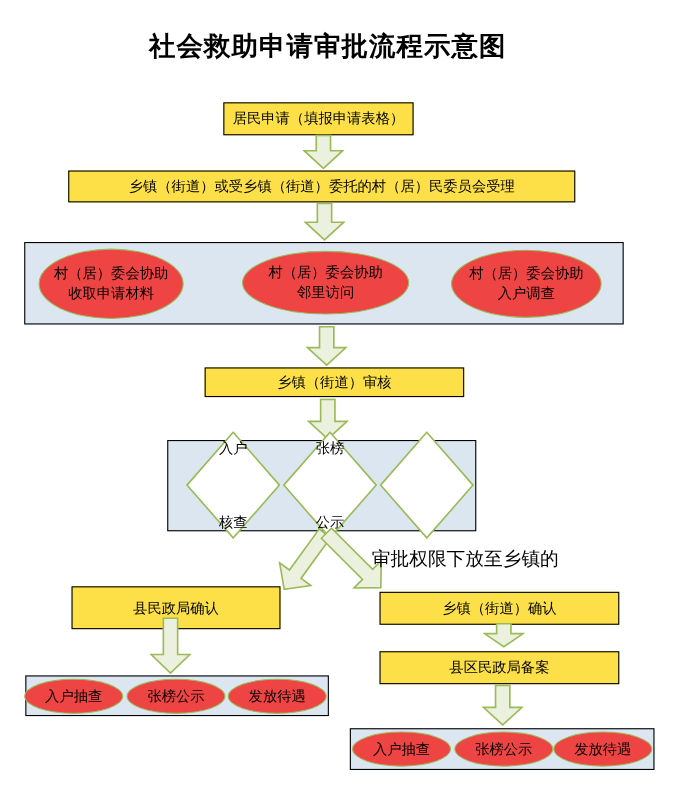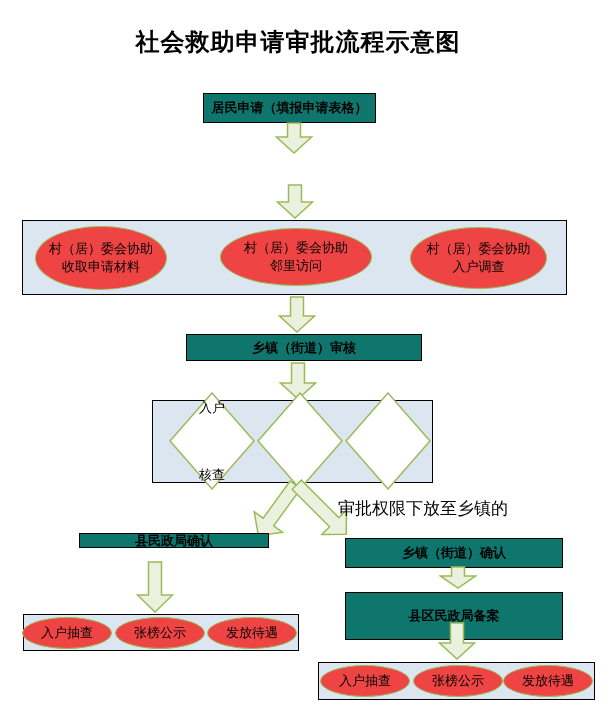--- a/index.html
+++ b/index.html
@@ -6,23 +6,23 @@
   #canvas{
     position:relative;width:616px;height:720px;background:#ffffff;
     font-family:"Liberation Sans","DejaVu Sans",sans-serif;color:#000;
     overflow:hidden;
   }
   .title{
     position:absolute;top:26px;left:0;width:596px;text-align:center;
     font-size:24px;font-weight:bold;letter-spacing:1px;
   }
   .box{
-    position:absolute;background:#0f766e;border:1.4px solid #000;
+    position:absolute;background:#fde047;border:1.4px solid #000;
     display:flex;align-items:center;justify-content:center;
-    font-size:13px;text-align:center;box-sizing:border-box;line-height:1.2;font-weight:bold;
+    font-size:13px;text-align:center;box-sizing:border-box;line-height:1.2;
   }
   .container{
     position:absolute;background:var(--container-fill,#dce6f1);
     border:1.8px solid #000;box-sizing:border-box;
   }
   .ellipse{
     position:absolute;background:#ef4444;
     border:1.6px solid var(--shape-stroke,#9bbb59);border-radius:50%;
     display:flex;flex-direction:column;align-items:center;justify-content:center;
     font-size:13px;line-height:1.4;text-align:center;box-sizing:border-box;
@@ -54,48 +54,49 @@
   #assist-3{left:410px;top:227px;width:137px;height:62px;}
   #arrow-3{left:278px;top:296px;}
   #box-review{left:186px;top:334px;width:236px;height:27px;}
   #arrow-4{left:279px;top:362px;}
   #container-check{left:152px;top:400px;width:281px;height:83px;}
   #diamond-1,#dtext-1{left:169px;top:392px;width:86px;height:98px;}
   #diamond-2,#dtext-2{left:257px;top:392px;width:86px;height:98px;}
   #diamond-3,#dtext-3{left:345px;top:392px;width:86px;height:98px;}
   #arrow-branch-left,#arrow-branch-right{left:277px;top:484px;}
   #branch-label{left:338px;top:497px;}
-  #box-county-confirm{left:79px;top:533px;width:190px;height:15px;}
+  #box-county-confirm{left:65px;top:533px;width:190px;height:39px;}
   #arrow-left{left:136px;top:561px;}
   #container-final-left{left:23px;top:614px;width:276px;height:37px;}
   #final-l-1{left:22px;top:617px;width:90px;height:32px;}
   #final-l-2{left:115px;top:617px;width:90px;height:32px;}
   #final-l-3{left:207px;top:617px;width:90px;height:32px;}
   #box-township-confirm{left:345px;top:538px;width:218px;height:30px;}
   #arrow-right-1{left:439px;top:566px;}
-  #box-county-record{left:345px;top:592px;width:218px;height:48px;}
+  #box-county-record{left:345px;top:592px;width:218px;height:30px;}
   #arrow-right-2{left:438px;top:622px;}
   #container-final-right{left:318px;top:662px;width:277px;height:38px;}
   #final-r-1{left:320px;top:665px;width:90px;height:32px;}
   #final-r-2{left:413px;top:665px;width:90px;height:32px;}
   #final-r-3{left:503px;top:665px;width:90px;height:32px;}
 </style>
 </head>
 <body>
 
 <div id="canvas">
 
   <div class="title">社会救助申请审批流程示意图</div>
 
   <div class="box" id="box-apply">居民申请（填报申请表格）</div>
 
   <svg class="arrow" id="arrow-1" width="38" height="32" viewBox="0 0 38 32">
     <polygon points="12.5,1 25.5,1 25.5,15 36.5,15 19,31 1.5,15 12.5,15"></polygon>
   </svg>
 
+  <div class="box" id="box-accept">乡镇（街道）或受乡镇（街道）委托的村（居）民委员会受理</div>
 
   <svg class="arrow" id="arrow-2" width="38" height="35" viewBox="0 0 38 35">
     <polygon points="12.5,1 25.5,1 25.5,18 36.5,18 19,34 1.5,18 12.5,18"></polygon>
   </svg>
 
   <div class="container" id="container-assist"></div>
   <div class="ellipse" id="assist-1">
     <span>村（居）委会协助</span>
     <span>收取申请材料</span>
   </div>
@@ -122,20 +123,24 @@
   <svg class="diamond-svg" id="diamond-1" viewBox="0 0 86 98">
     <polygon points="43,1 85,49 43,97 1,49"></polygon>
   </svg>
   <div class="diamond-text" id="dtext-1">
     <span>入户</span>
     <span>核查</span>
   </div>
   <svg class="diamond-svg" id="diamond-2" viewBox="0 0 86 98">
     <polygon points="43,1 85,49 43,97 1,49"></polygon>
   </svg>
+  <div class="diamond-text" id="dtext-2">
+    <span>张榜</span>
+    <span>公示</span>
+  </div>
   <svg class="diamond-svg" id="diamond-3" viewBox="0 0 86 98">
     <polygon points="43,1 85,49 43,97 1,49"></polygon>
   </svg>
 
   <svg class="arrow rot-left" id="arrow-branch-left" width="38" height="65" viewBox="0 0 38 65">
     <polygon points="12.5,1 25.5,1 25.5,47 36.5,47 19,64 1.5,47 12.5,47"></polygon>
   </svg>
   <svg class="arrow rot-right" id="arrow-branch-right" width="38" height="72" viewBox="0 0 38 72">
     <polygon points="12.5,1 25.5,1 25.5,54 36.5,54 19,71 1.5,54 12.5,54"></polygon>
   </svg>

